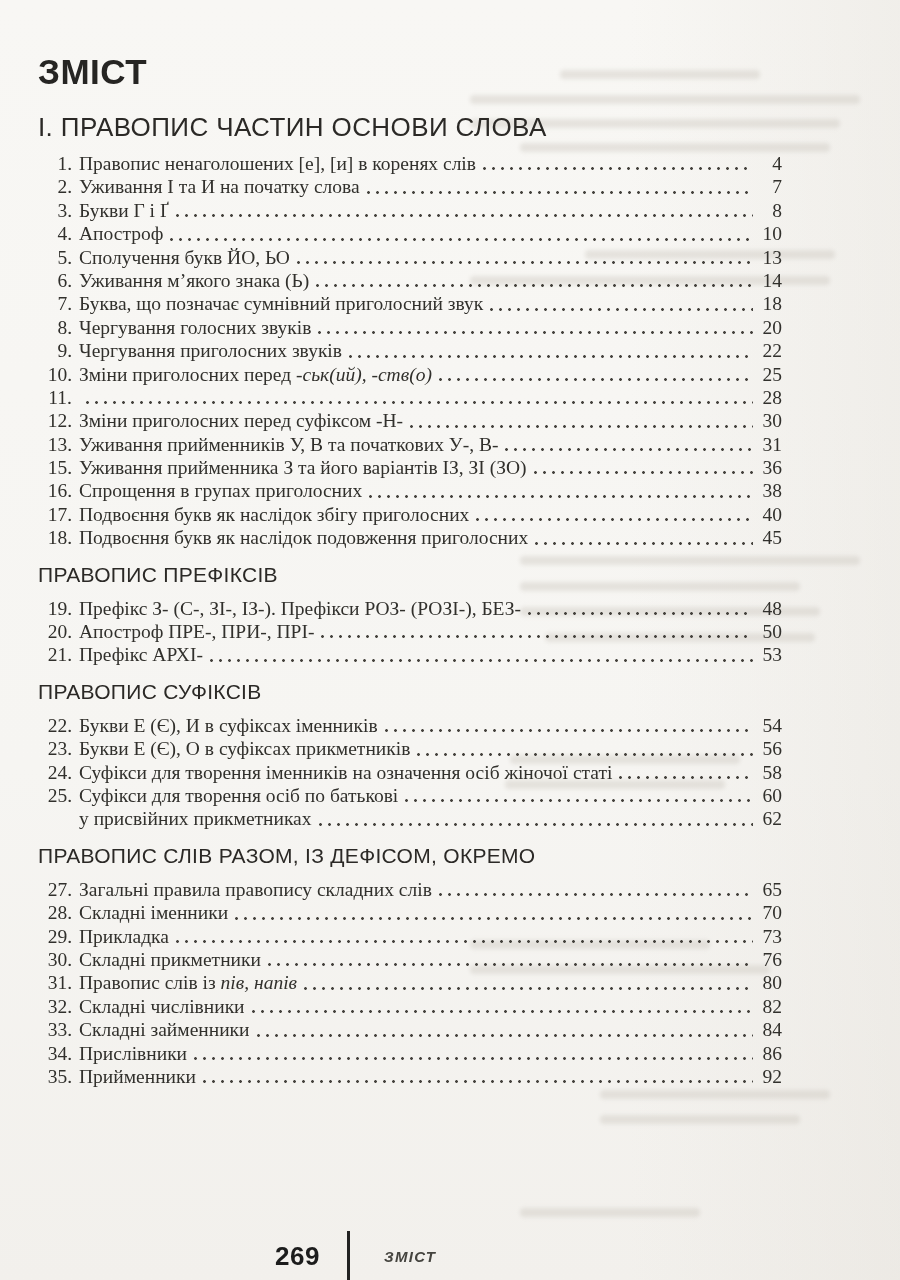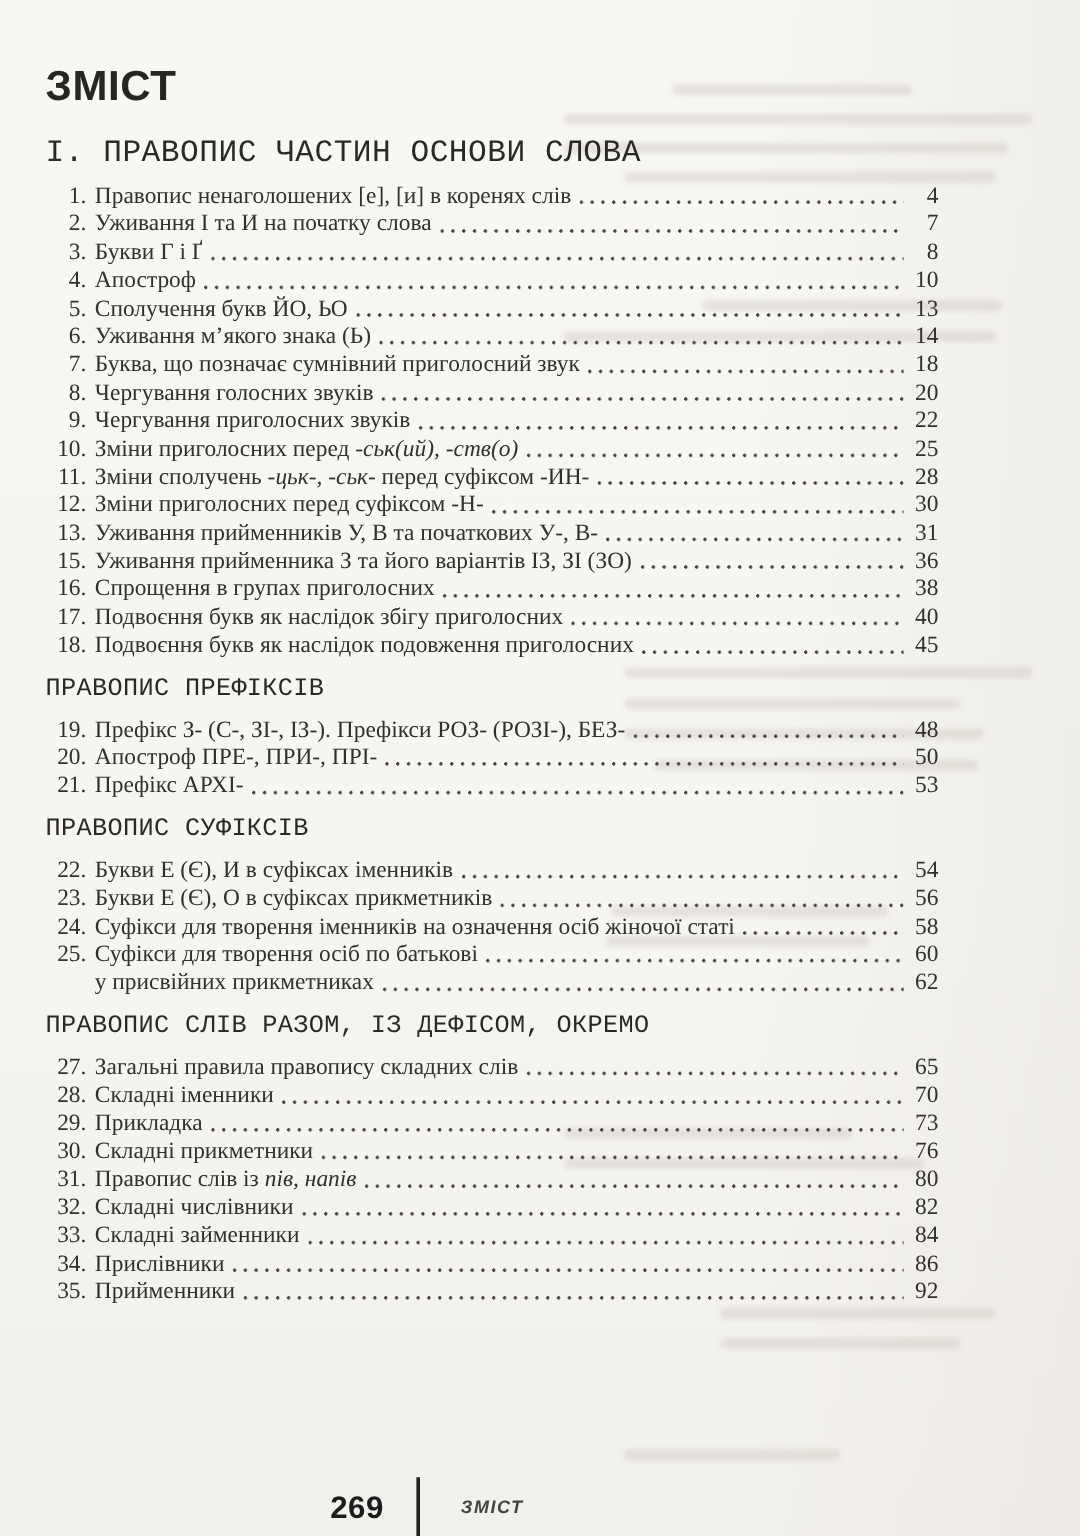--- a/index.html
+++ b/index.html
@@ -12,21 +12,21 @@
     font-family: "Liberation Serif", serif;
   }
   .page { position: relative; padding: 52px 118px 0 38px; z-index: 2; }
 
   .doc-title {
     font-family: "Liberation Sans", sans-serif;
     font-weight: 700; font-size: 35px; line-height: 40px;
     letter-spacing: .5px; color: #262523; margin: 0 0 20px 0;
   }
   .sec-heading {
-    font-family: Liberation Mono, monospace;
+    font-family: Liberation Sans, sans-serif;
     color: #2b2926; font-weight: 400;
   }
   .sec-heading.main { font-size: 26px; line-height: 30px; margin: 0 0 10px 0; letter-spacing: .4px; }
   .sec-heading.sub  { font-size: 21px; line-height: 26px; margin: 12px 0 9px 0; letter-spacing: .3px; }
 
   .row {
     display: flex; align-items: baseline; height: 23.4px;
     font-size: 19.5px; line-height: 23.4px; color: #31302c;
     white-space: nowrap;
   }
@@ -144,21 +144,20 @@
         <span class="pg">22</span>
       </div>
       <div class="row">
         <span class="num">10.</span>
         <span class="txt"><span>Зміни приголосних перед </span><i>-ськ(ий), -ств(о)</i></span>
         <span class="leader"></span>
         <span class="pg">25</span>
       </div>
       <div class="row">
         <span class="num">11.</span>
-        <span class="txt"><span>Зміни сполучень </span><i>-цьк-, -ськ-</i><span> перед суфіксом -ИН-</span></span>
         <span class="leader"></span>
         <span class="pg">28</span>
       </div>
       <div class="row">
         <span class="num">12.</span>
         <span class="txt">Зміни приголосних перед суфіксом -Н-</span>
         <span class="leader"></span>
         <span class="pg">30</span>
       </div>
       <div class="row">

